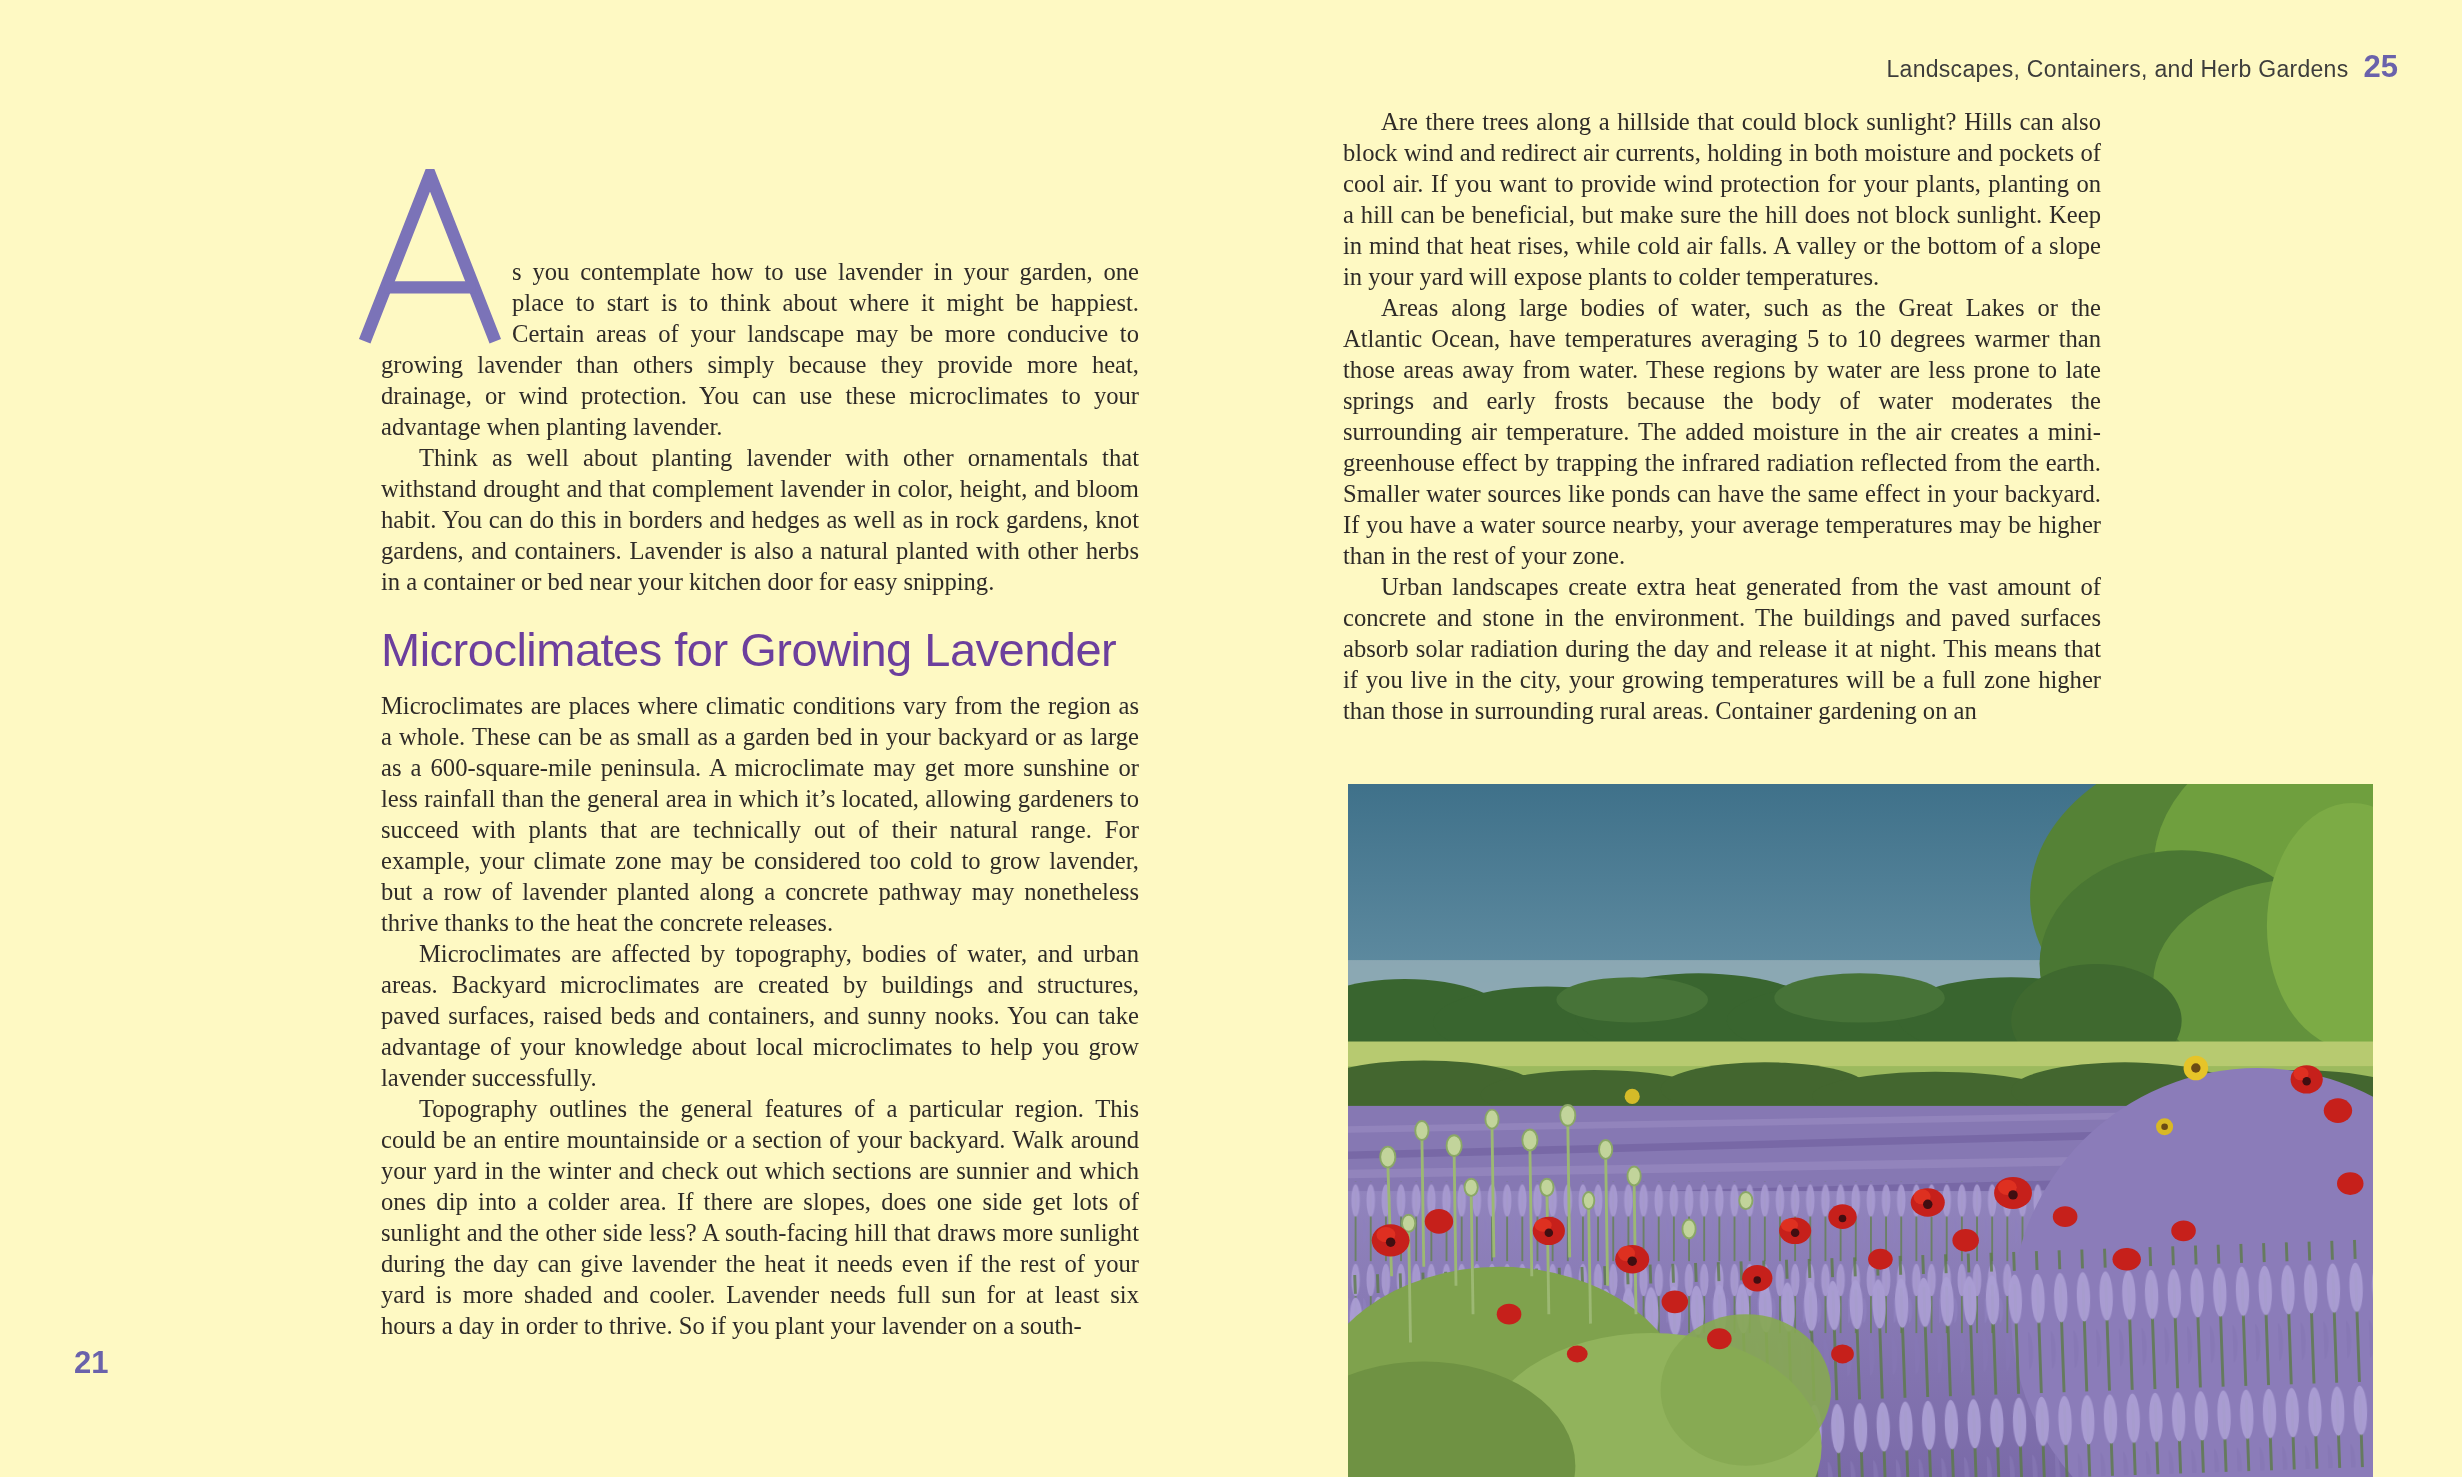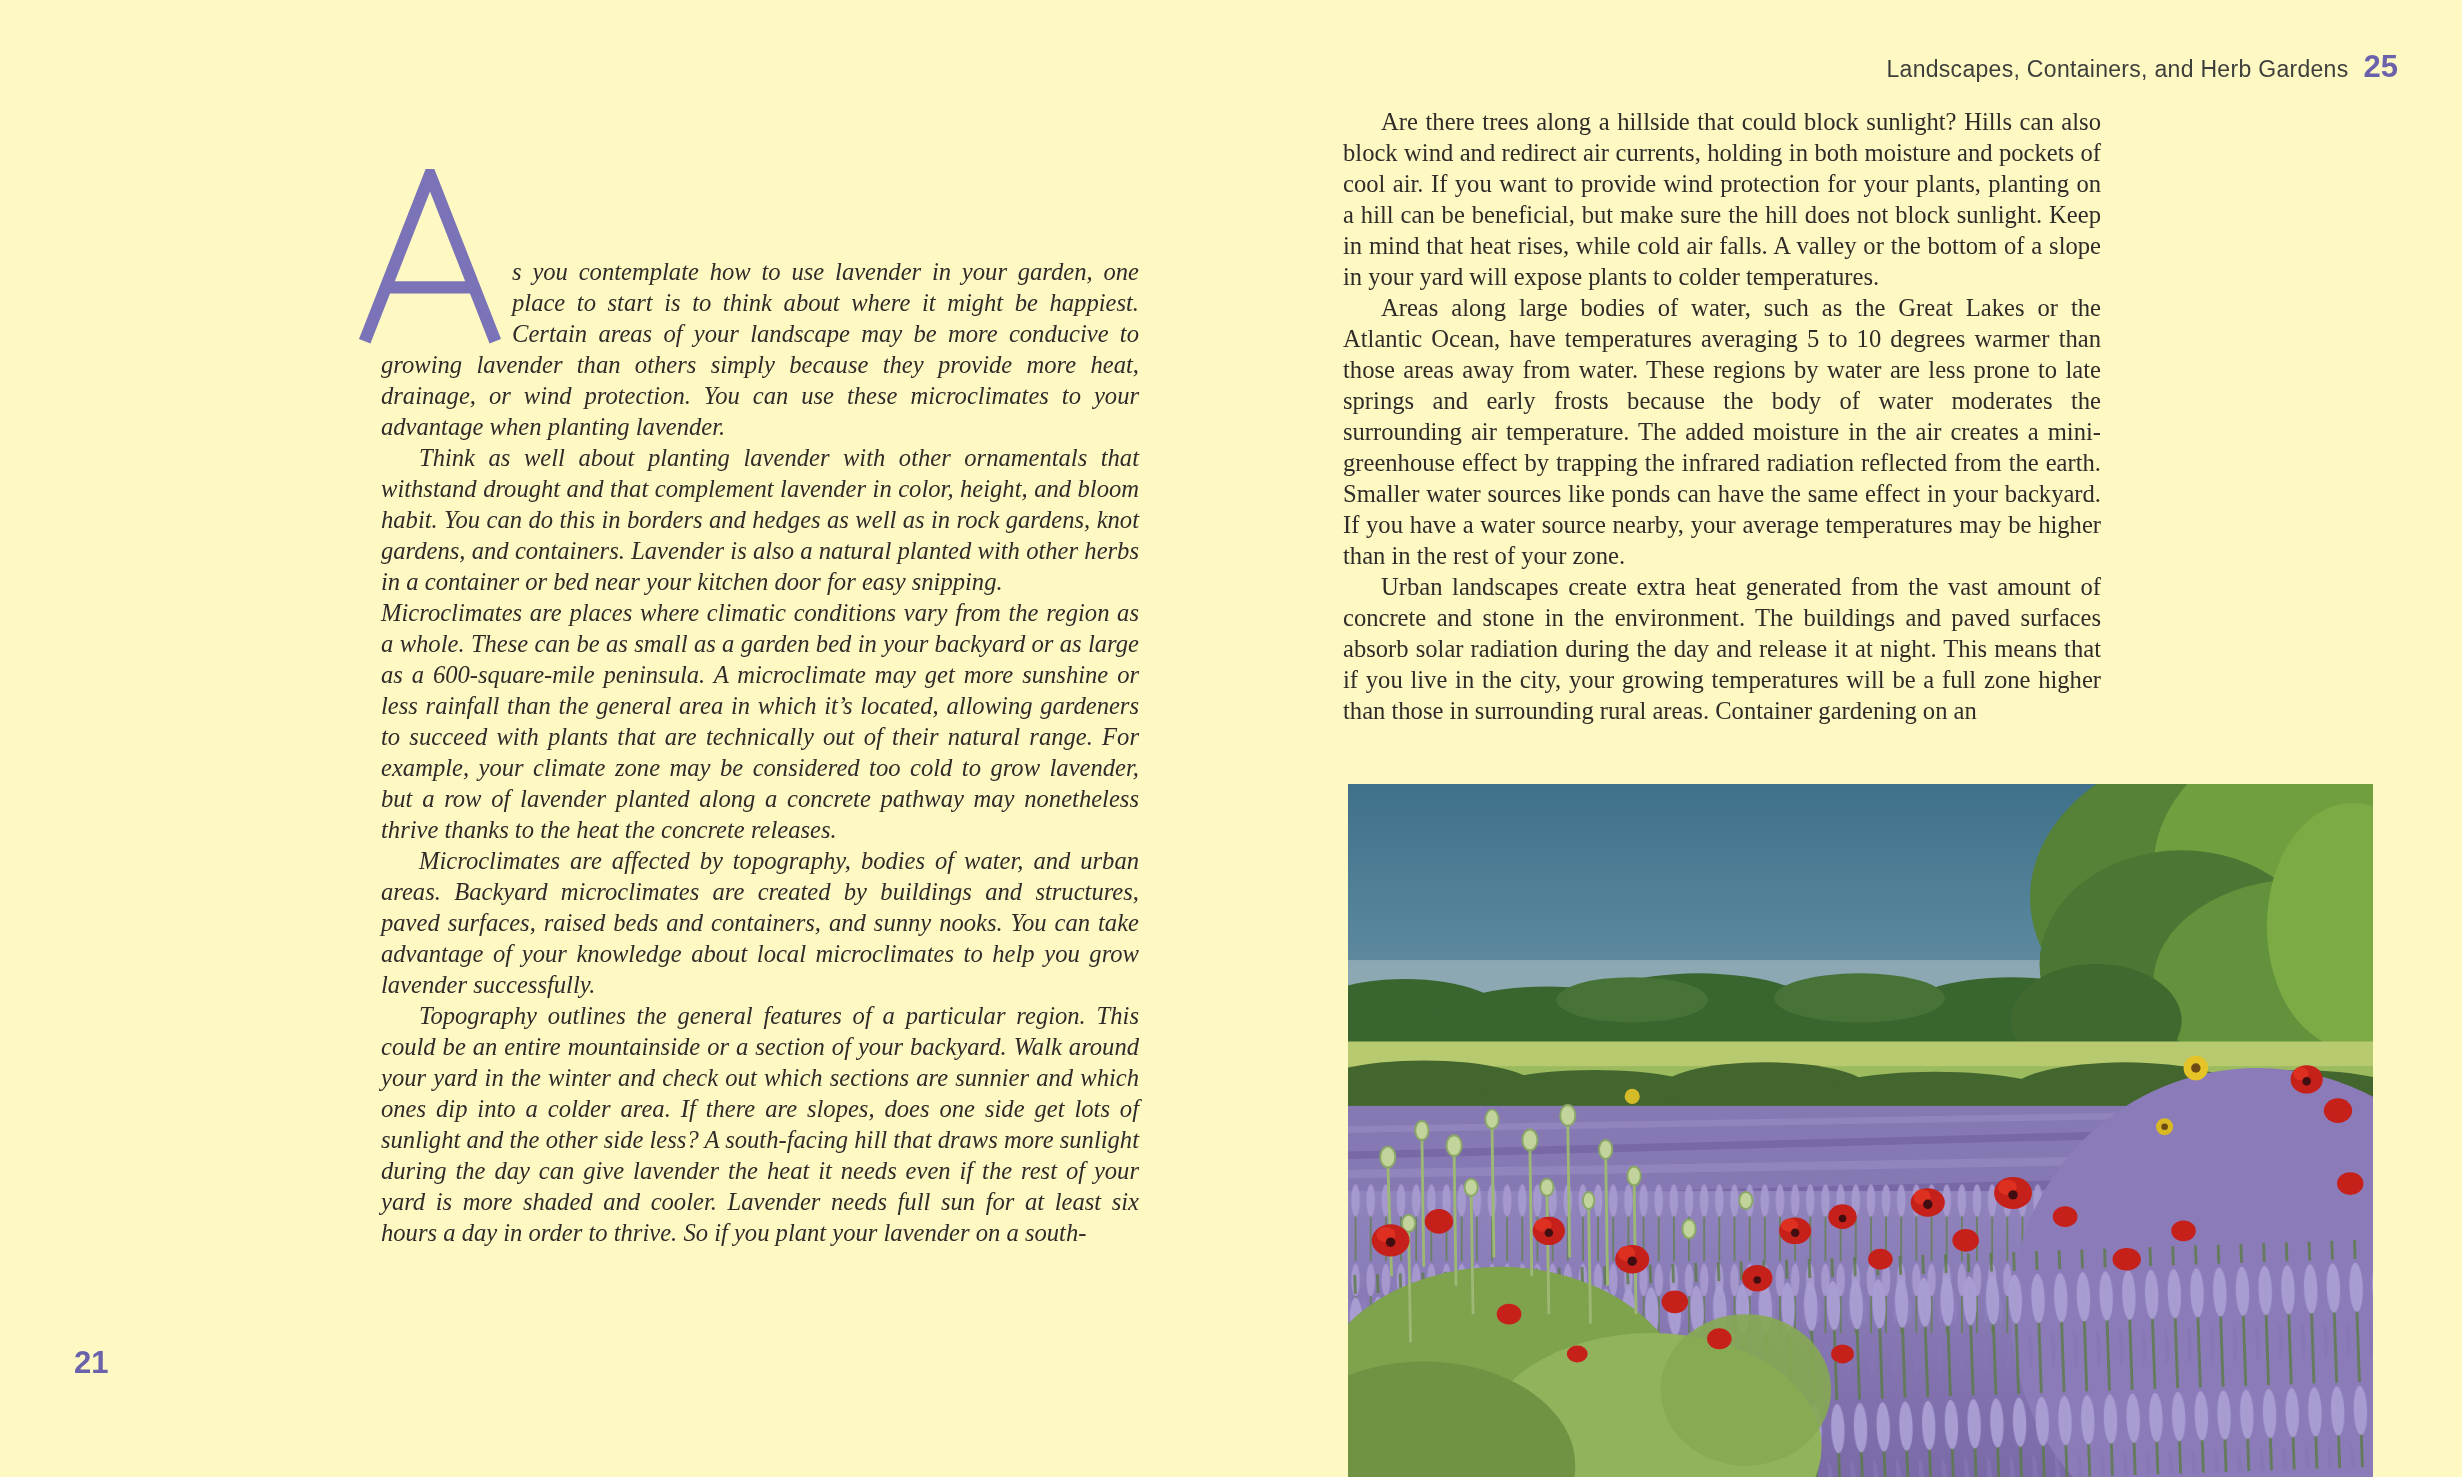--- a/index.html
+++ b/index.html
@@ -8,21 +8,21 @@
 
   
   .running-head{position:absolute;top:49px;right:64px;display:flex;align-items:baseline;}
   .running-head .rh-title{font-family:"Liberation Sans", sans-serif;font-size:23px;color:#3d3d3b;letter-spacing:0.3px;}
   .running-head .rh-num{font-family:Liberation Sans, sans-serif;font-weight:bold;font-size:31px;color:#6a62ab;margin-left:15px;}
   .folio-left{position:absolute;left:74px;top:1345px;font-family:"Liberation Sans", sans-serif;
               font-weight:bold;font-size:31px;color:#6a62ab;}
 
   
   .col{position:absolute;width:758px;}
-  .left-col{left:381px;top:256px;font-style:italic;}
+  .left-col{left:381px;top:256px;}
   .right-col{left:1343px;top:106px;}
   .col p{margin:0;font-size:24.6px;line-height:31px;text-align:justify;}
   .col p.indent{text-indent:38px;}
 
   
   .cap-space{float:left;width:131px;height:93px;}
   .dropcap{position:absolute;left:-24.6px;top:-87px;width:148px;height:176px;}
 
   
   .section-heading{font-family:"Liberation Sans", sans-serif;font-weight:400;font-size:47px;
@@ -45,20 +45,21 @@
     <span class="rh-num">25</span>
   </div>
 
   <div class="col left-col">
     <svg class="dropcap" viewBox="0 0 156 186" aria-hidden="true">
       <polyline points="9,182 78,6 147,182" fill="none" stroke="#7b73b8" stroke-width="13" stroke-linejoin="miter" stroke-miterlimit="20"></polyline>
       <line x1="30" y1="125" x2="126" y2="125" stroke="#7b73b8" stroke-width="13"></line>
     </svg>
     <p><span class="cap-space"></span><span>s you contemplate how to use lavender in your garden, one place to start is to think about where it might be happiest. Certain areas of your landscape may be more conducive to growing lavender than others simply because they provide more heat, drainage, or wind protection. You can use these microclimates to your advantage when planting lavender.</span></p>
     <p class="indent">Think as well about planting lavender with other ornamentals that withstand drought and that complement lavender in color, height, and bloom habit. You can do this in borders and hedges as well as in rock gardens, knot gardens, and containers. Lavender is also a natural planted with other herbs in a container or bed near your kitchen door for easy snipping.</p>
+    <h2 class="section-heading">Microclimates for Growing Lavender</h2>
     <p>Microclimates are places where climatic conditions vary from the region as a whole. These can be as small as a garden bed in your backyard or as large as a 600-square-mile peninsula. A microclimate may get more sunshine or less rainfall than the general area in which it’s located, allowing gardeners to succeed with plants that are technically out of their natural range. For example, your climate zone may be considered too cold to grow lavender, but a row of lavender planted along a concrete pathway may nonetheless thrive thanks to the heat the concrete releases.</p>
     <p class="indent">Microclimates are affected by topography, bodies of water, and urban areas. Backyard microclimates are created by buildings and structures, paved surfaces, raised beds and containers, and sunny nooks. You can take advantage of your knowledge about local microclimates to help you grow lavender successfully.</p>
     <p class="indent">Topography outlines the general features of a particular region. This could be an entire mountainside or a section of your backyard. Walk around your yard in the winter and check out which sections are sunnier and which ones dip into a colder area. If there are slopes, does one side get lots of sunlight and the other side less? A south-facing hill that draws more sunlight during the day can give lavender the heat it needs even if the rest of your yard is more shaded and cooler. Lavender needs full sun for at least six hours a day in order to thrive. So if you plant your lavender on a south-</p>
   </div>
 
   <div class="col right-col">
     <p class="indent">Are there trees along a hillside that could block sunlight? Hills can also block wind and redirect air currents, holding in both moisture and pockets of cool air. If you want to provide wind protection for your plants, planting on a hill can be beneficial, but make sure the hill does not block sunlight. Keep in mind that heat rises, while cold air falls. A valley or the bottom of a slope in your yard will expose plants to colder temperatures.</p>
     <p class="indent">Areas along large bodies of water, such as the Great Lakes or the Atlantic Ocean, have temperatures averaging 5 to 10 degrees warmer than those areas away from water. These regions by water are less prone to late springs and early frosts because the body of water moderates the surrounding air temperature. The added moisture in the air creates a mini-greenhouse effect by trapping the infrared radiation reflected from the earth. Smaller water sources like ponds can have the same effect in your backyard. If you have a water source nearby, your average temperatures may be higher than in the rest of your zone.</p>
     <p class="indent">Urban landscapes create extra heat generated from the vast amount of concrete and stone in the environment. The buildings and paved surfaces absorb solar radiation during the day and release it at night. This means that if you live in the city, your growing temperatures will be a full zone higher than those in surrounding rural areas. Container gardening on an</p>
   </div>

